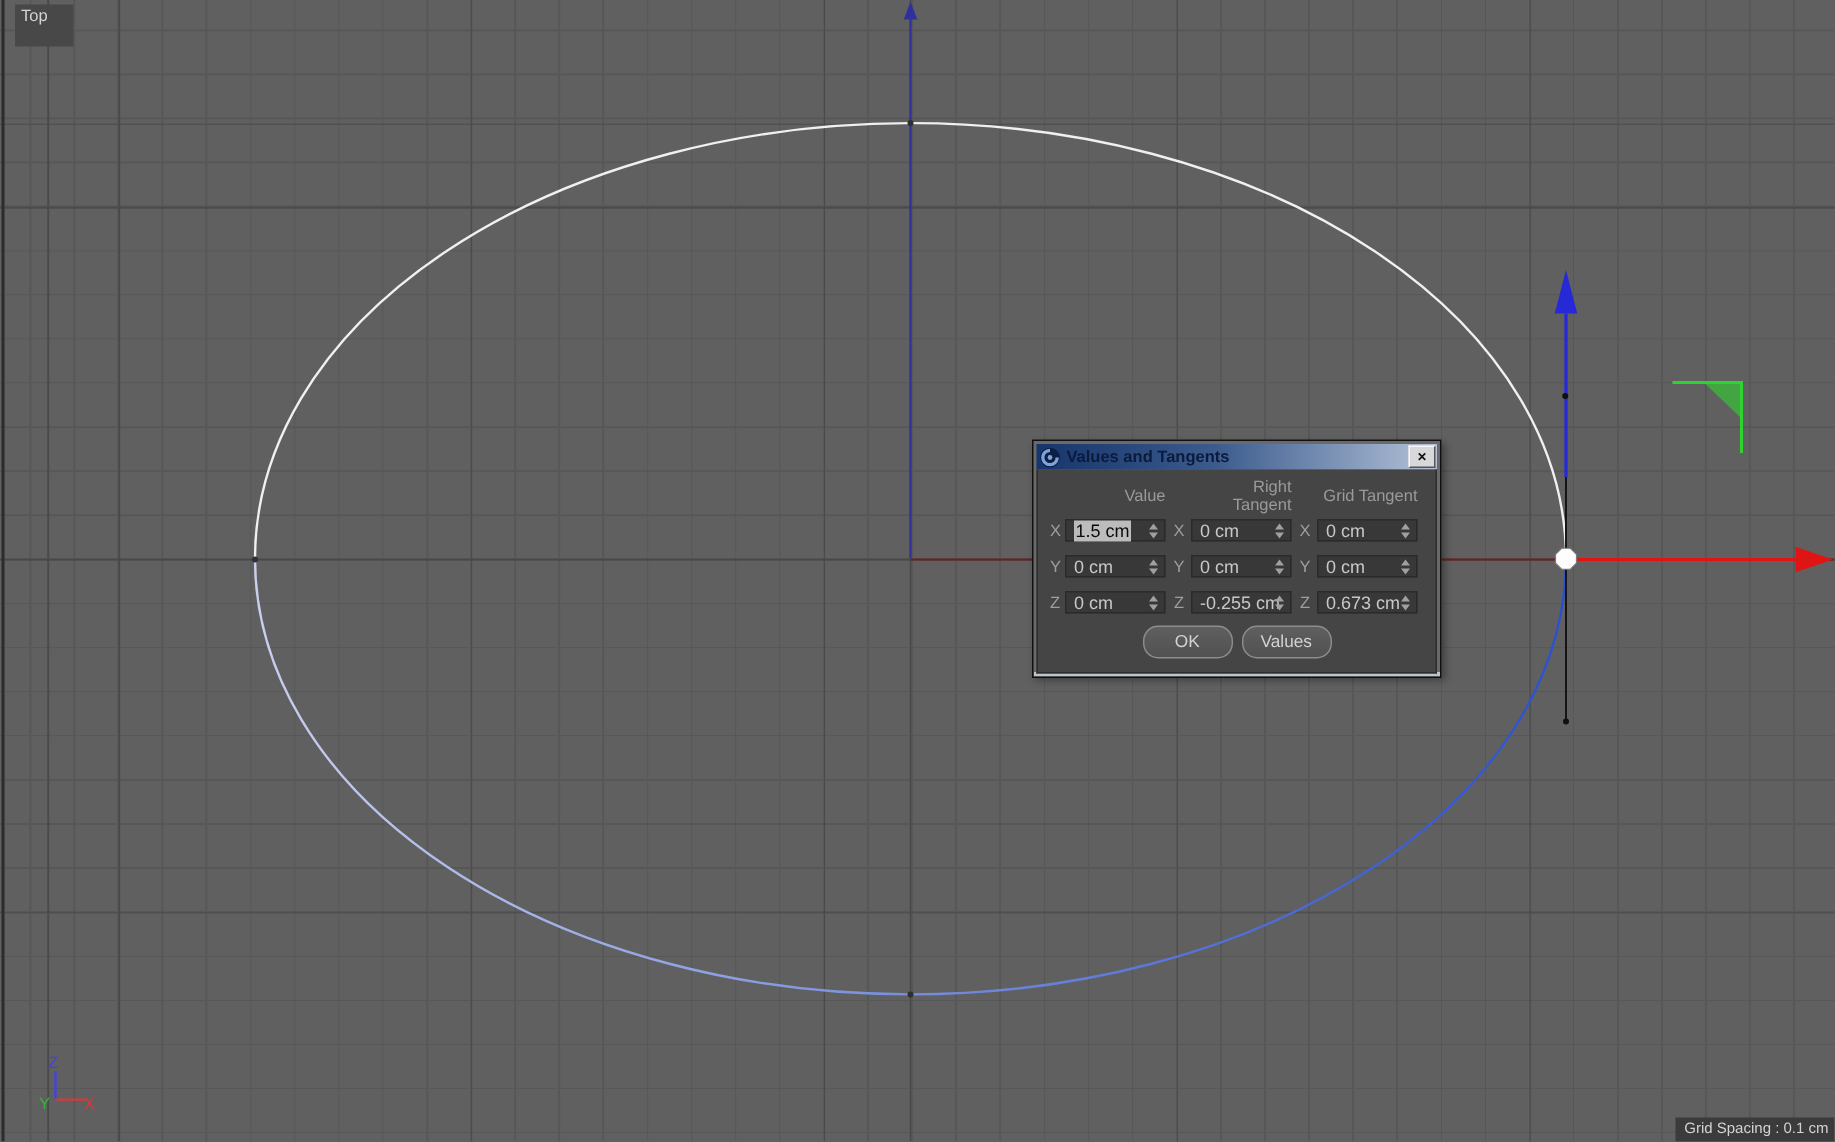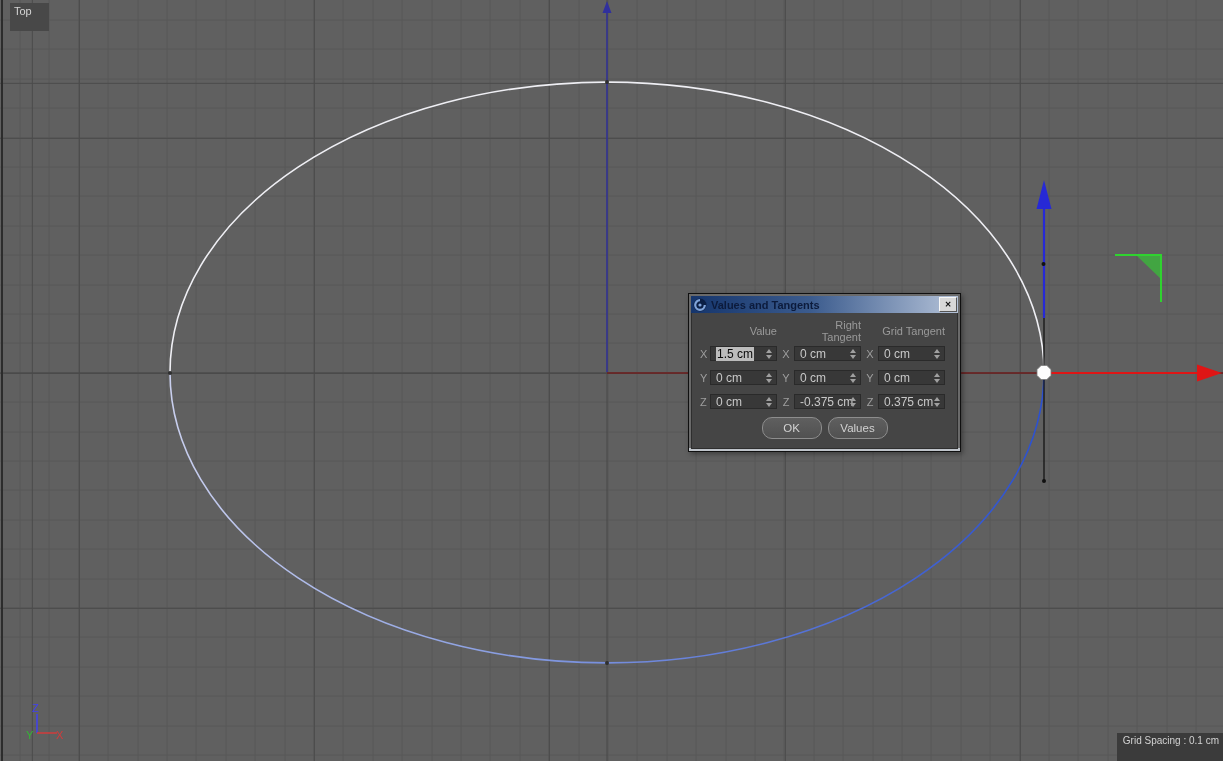--- a/index.html
+++ b/index.html
@@ -19,21 +19,21 @@
       repeating-linear-gradient(to bottom, #575757 0px, #575757 1px, transparent 1px, transparent 29.4px);
     background-position: 78.8px 0px, 0px 137.8px, 19.6px 0px, 0px 19.6px;
   }
   .left-border{position:absolute;left:1px;top:0;bottom:0;width:2px;background:#2c2c2c;}
   .scene-svg{position:absolute;inset:0;}
   .view-label{
     position:absolute;left:10px;top:3px;width:35px;height:28px;
     background:#484848;color:#d4d4d4;font-size:11px;line-height:16px;padding-left:4px;
   }
   .status-bar{
-    position:absolute;right:0;bottom:0;height:28px;
+    position:absolute;right:0;bottom:0;height:16px;
     background:#3b3b3b;color:#d2d2d2;font-size:10px;line-height:16px;
     padding:0 4px 0 6px;white-space:nowrap;
   }
   
   .dlg{
     position:absolute;left:688px;top:293px;width:273px;
     border:1px solid #101010;background:#6a6a6a;padding:2px;
     box-shadow: inset 0 -3px 0 #bfc4ca, 2px 2px 5px rgba(0,0,0,0.35);
     z-index:10;box-sizing:border-box;
   }
@@ -217,29 +217,29 @@
       <span class="axis-label">Z</span>
       <div class="num-field">
         <span>0 cm</span>
         <span class="spinner">
             <span class="tri-up"></span>
             <span class="tri-down"></span>
           </span>
       </div>
       <span class="axis-label mid">Z</span>
       <div class="num-field">
-        <span>-0.375 cm</span>
+        <span>-0.255 cm</span>
         <span class="spinner">
             <span class="tri-up"></span>
             <span class="tri-down"></span>
           </span>
       </div>
       <span class="axis-label mid">Z</span>
       <div class="num-field">
-        <span>0.375 cm</span>
+        <span>0.673 cm</span>
         <span class="spinner">
             <span class="tri-up"></span>
             <span class="tri-down"></span>
           </span>
       </div>
     </div>
 
     <div class="btn-row">
       <button class="dlg-btn">OK</button>
       <button class="dlg-btn">Values</button>

